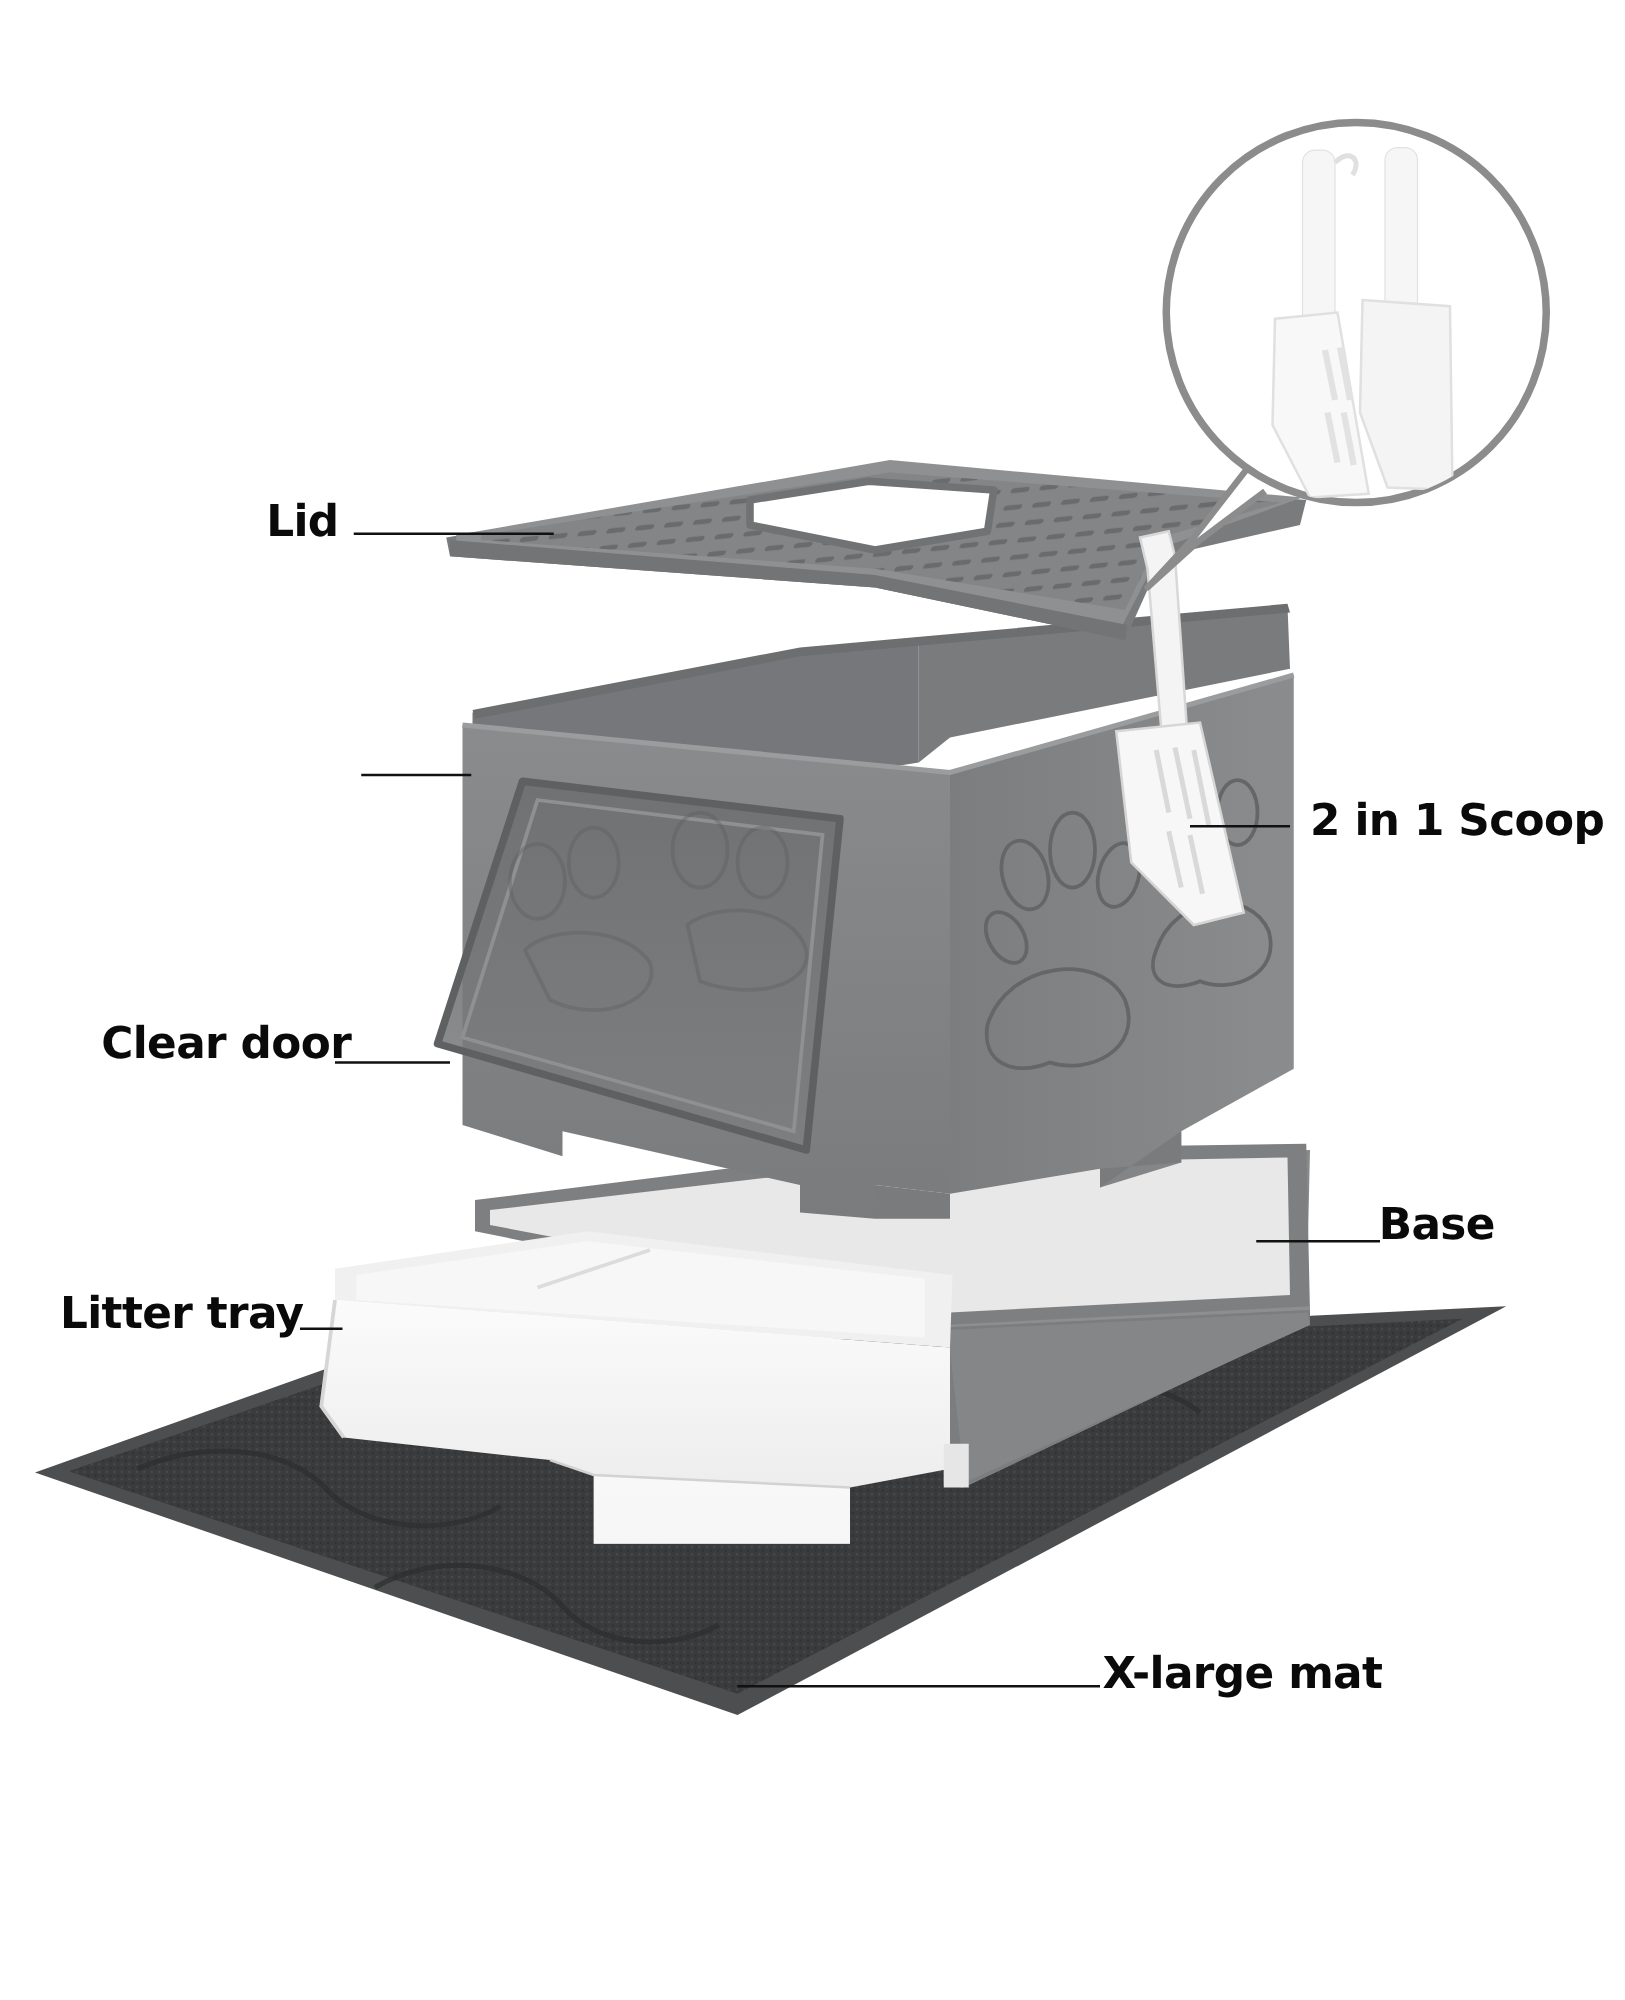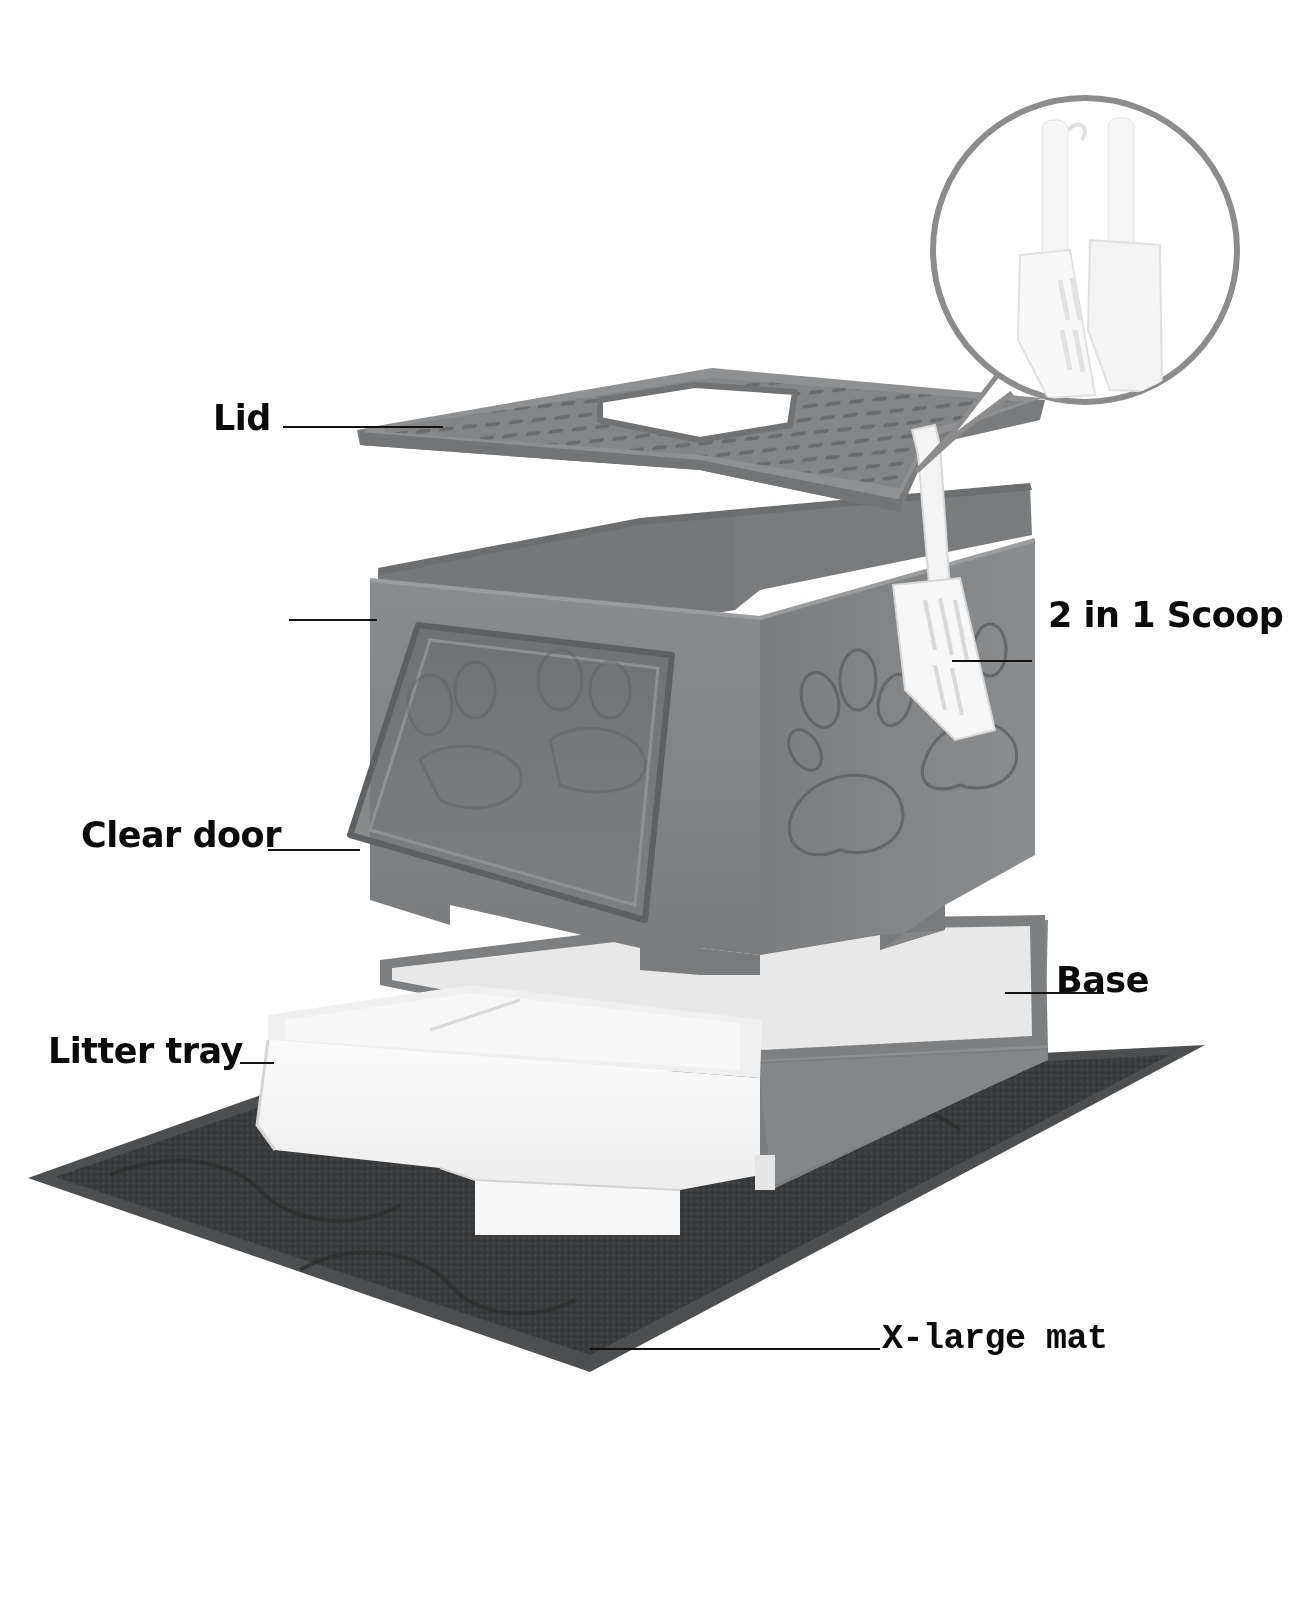--- a/index.html
+++ b/index.html
@@ -164,28 +164,28 @@
         <polygon points="1090,240 1160,245 1162,392 1110,390 1088,330" fill="#f4f4f4" stroke="#e0e0e0" stroke-width="2"></polygon>
       </g>
     </g>
   </svg>
 
   <div class="label" style="left:213px;top:401px;">Lid</div>
   <div class="leader" style="left:283px;top:426px;width:160px;"></div>
 
   <div class="leader" style="left:289px;top:619px;width:88px;"></div>
 
-  <div class="label" style="left:1048px;top:598px;">2 in 1 Scoop</div>
+  <div class="label" style="left:1048px;top:640px;">2 in 1 Scoop</div>
   <div class="leader" style="left:952px;top:660px;width:80px;"></div>
 
   <div class="label" style="left:81px;top:818px;">Clear door</div>
   <div class="leader" style="left:268px;top:849px;width:92px;"></div>
 
-  <div class="label" style="left:1056px;top:963px;">Base</div>
+  <div class="label" style="left:1103px;top:963px;">Base</div>
   <div class="leader" style="left:1005px;top:992px;width:99px;"></div>
 
   <div class="label" style="left:48px;top:1034px;">Litter tray</div>
   <div class="leader" style="left:240px;top:1062px;width:34px;"></div>
 
-  <div class="label" style="left:882px;top:1322px;font-family:Liberation Mono, monospace;">X-large mat</div>
+  <div class="label" style="left:882px;top:1322px;">X-large mat</div>
   <div class="leader" style="left:590px;top:1348px;width:290px;"></div>
 
 </div>
 
 </body></html>

